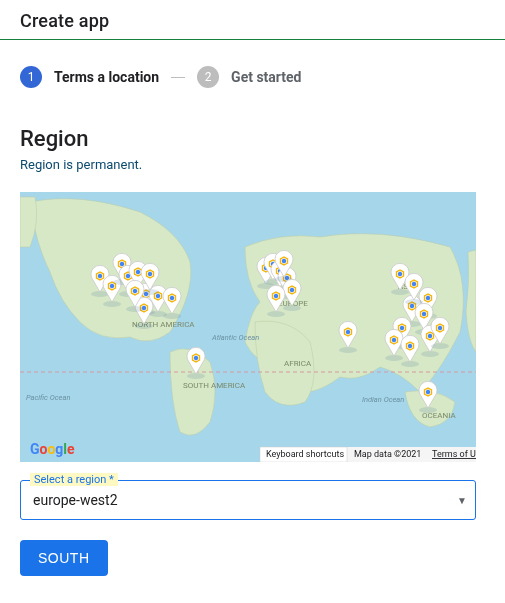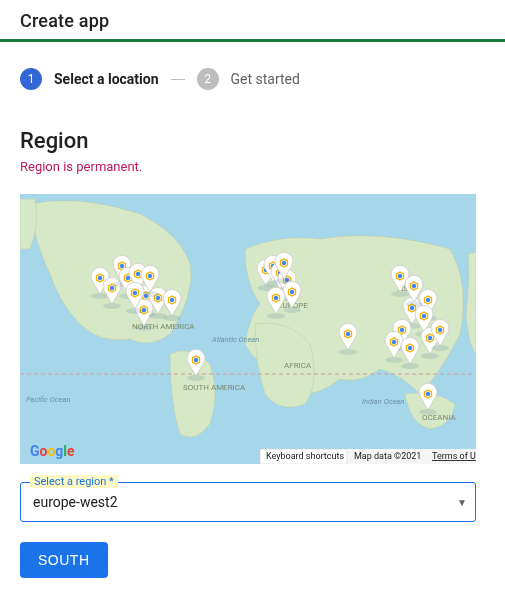--- a/index.html
+++ b/index.html
@@ -1,51 +1,51 @@
 <!DOCTYPE html>
 <html><head>
 <meta charset="utf-8">
 <style>
   * { box-sizing: border-box; }
   html, body { margin:0; padding:0; font-family: Roboto, "Helvetica Neue", Arial, sans-serif; color:#202124; background:#fff; }
   body { width:505px; }
-  .header { padding:10px 20px 8px; border-bottom:3px solid #15803d; }
+  .header { padding:10px 20px 8px; border-bottom:1px solid #15803d; }
   .header h1 { margin:0; font-size:18px; font-weight:500; letter-spacing:0.2px; }
   .content { padding:26px 20px 20px; }
   .stepper { display:flex; align-items:center; gap:12px; }
   .step-badge { width:22px; height:22px; border-radius:50%; display:inline-flex; align-items:center; justify-content:center; font-size:12px; color:#fff; flex:none; }
   .active { background:#3367d6; }
   .inactive { background:#bdbdbd; }
-  .step-label { font-size:14px; }
+  .step-label { font-size:14px;font-weight:bold; }
   .step-label.current { font-weight:700; }
   .step-label.future { color:#5f6368; }
   .connector { width:14px; height:1px; background:#bdbdbd; flex:none; }
   .section-title { margin:38px 0 6px; font-size:22px; font-weight:500; }
-  .perm { margin:0 0 20px; font-size:13px; color:#be185d; }
+  .perm { margin:0 0 20px; font-size:13px; color:#0c4a6e; }
   .map-wrap { position:relative; width:456px; margin-bottom:18px; }
   .map-wrap svg { display:block; width:456px; height:270px; }
   .field-wrap { position:relative; width:456px; margin-bottom:20px; }
   .field-label { position:absolute; left:10px; top:-7px; background:#fef9c3; padding:0 4px; font-size:11px; color:#1a73e8; }
   .star { color:#1a73e8; }
   .select-box { width:100%; height:40px; border:1px solid #1a73e8; border-radius:3px; display:flex; align-items:center; padding:0 8px 0 12px; font-size:14px; justify-content:space-between; cursor:pointer;text-align:center; }
   .caret { font-size:10px; color:#5f6368; }
   .next-btn { background:#1a73e8; color:#fff; border:none; border-radius:4px; height:36px; padding:0 18px; font-size:14px; font-weight:500; letter-spacing:0.5px; cursor:pointer; }
 </style>
 </head>
 <body>
 
 <div class="header">
   <h1>Create app</h1>
 </div>
 
 <div class="content">
 
   <div class="stepper">
     <span class="step-badge active">1</span>
-    <span class="step-label current">Select a location</span>
+    <span class="step-label current">Terms a location</span>
     <span class="connector"></span>
     <span class="step-badge inactive">2</span>
     <span class="step-label future">Get started</span>
   </div>
 
   <h2 class="section-title">Region</h2>
   <p class="perm">Region is permanent.</p>
 
   <div class="map-wrap">
     <svg viewBox="0 0 456 270">

